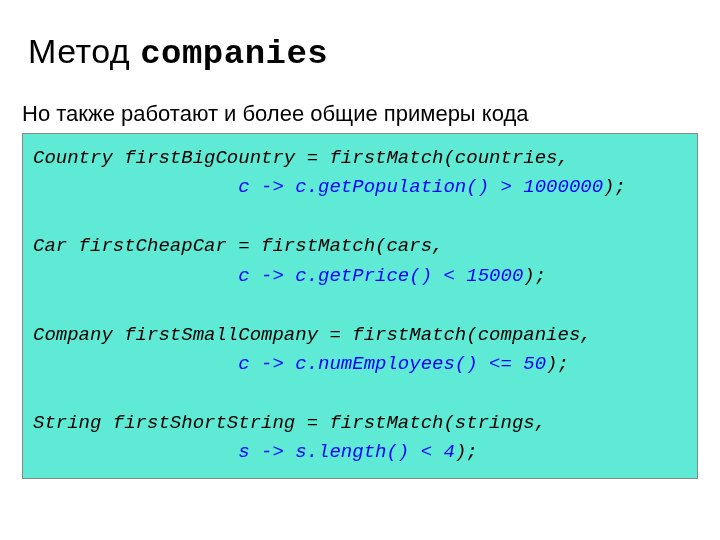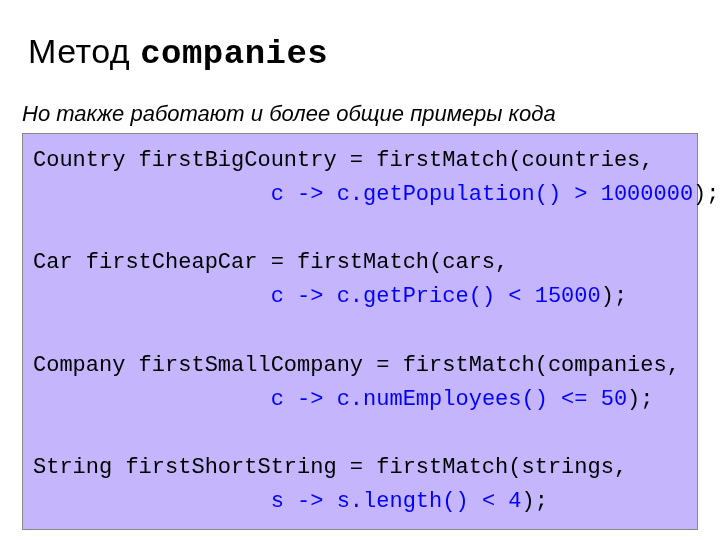--- a/index.html
+++ b/index.html
@@ -20,33 +20,33 @@
     }
     .title .mono {
       font-family: "Courier New", Courier, monospace;
       font-weight: 700;
     }
     .subtitle {
       font-size: 22px;
       color: #000;
       margin-bottom: 6px;
       margin-left: -6px;
-      font-style: italic;
     }
     .code-block {
-      background: #c4b5fd;
+      background: #5eead4;
       border: 1px solid #888;
       padding: 10px 10px;
       font-family: "Courier New", Courier, monospace;
-      font-size: 22px;
+      font-size: 19px;
       line-height: 1.55;
       color: #000;
       white-space: pre;
       margin-left: -6px;
       margin-right: -6px;
+      font-style: italic;
     }
     .blue { color: #0000ff; }
   </style>
 </head>
 <body>
 
 <h1 class="title"><span>Метод </span><span class="mono">companies</span></h1>
 
 <p class="subtitle">Но также работают и более общие примеры кода</p>
 

